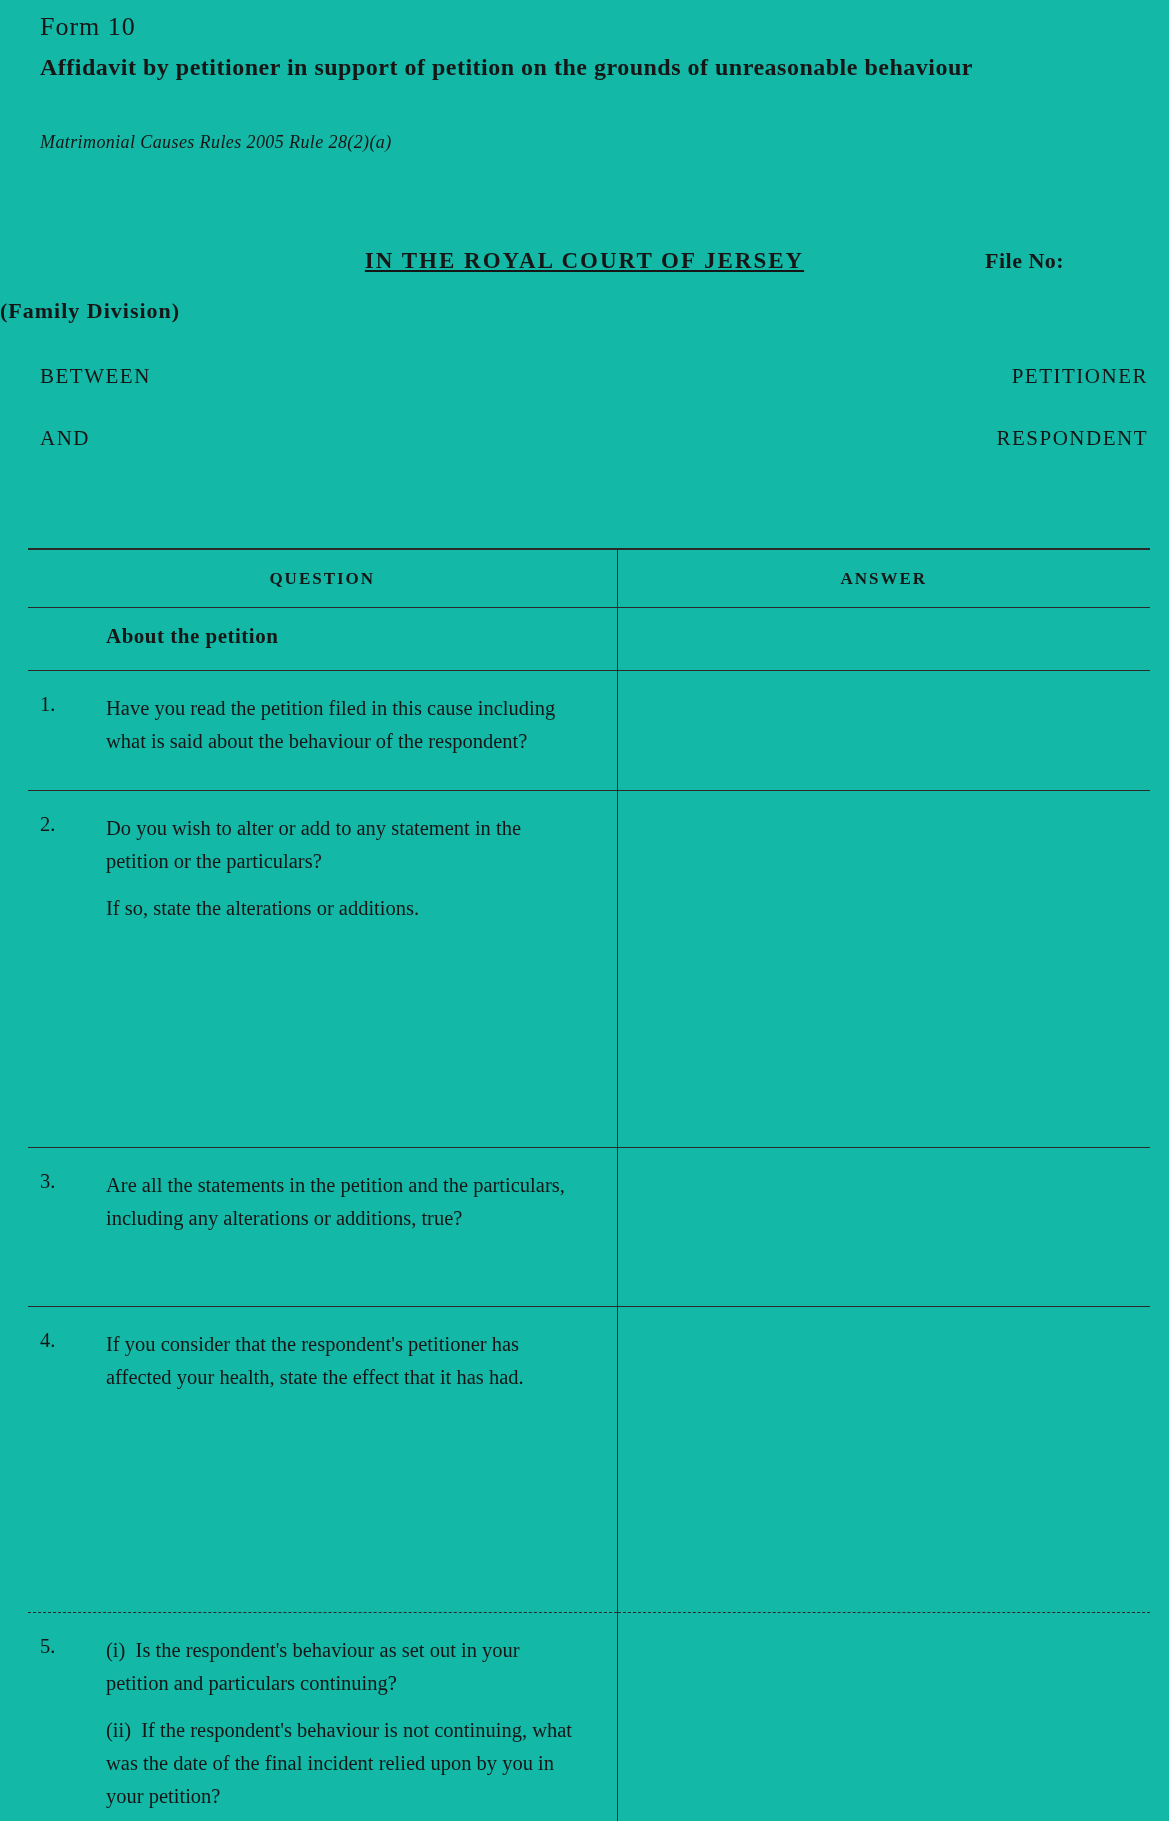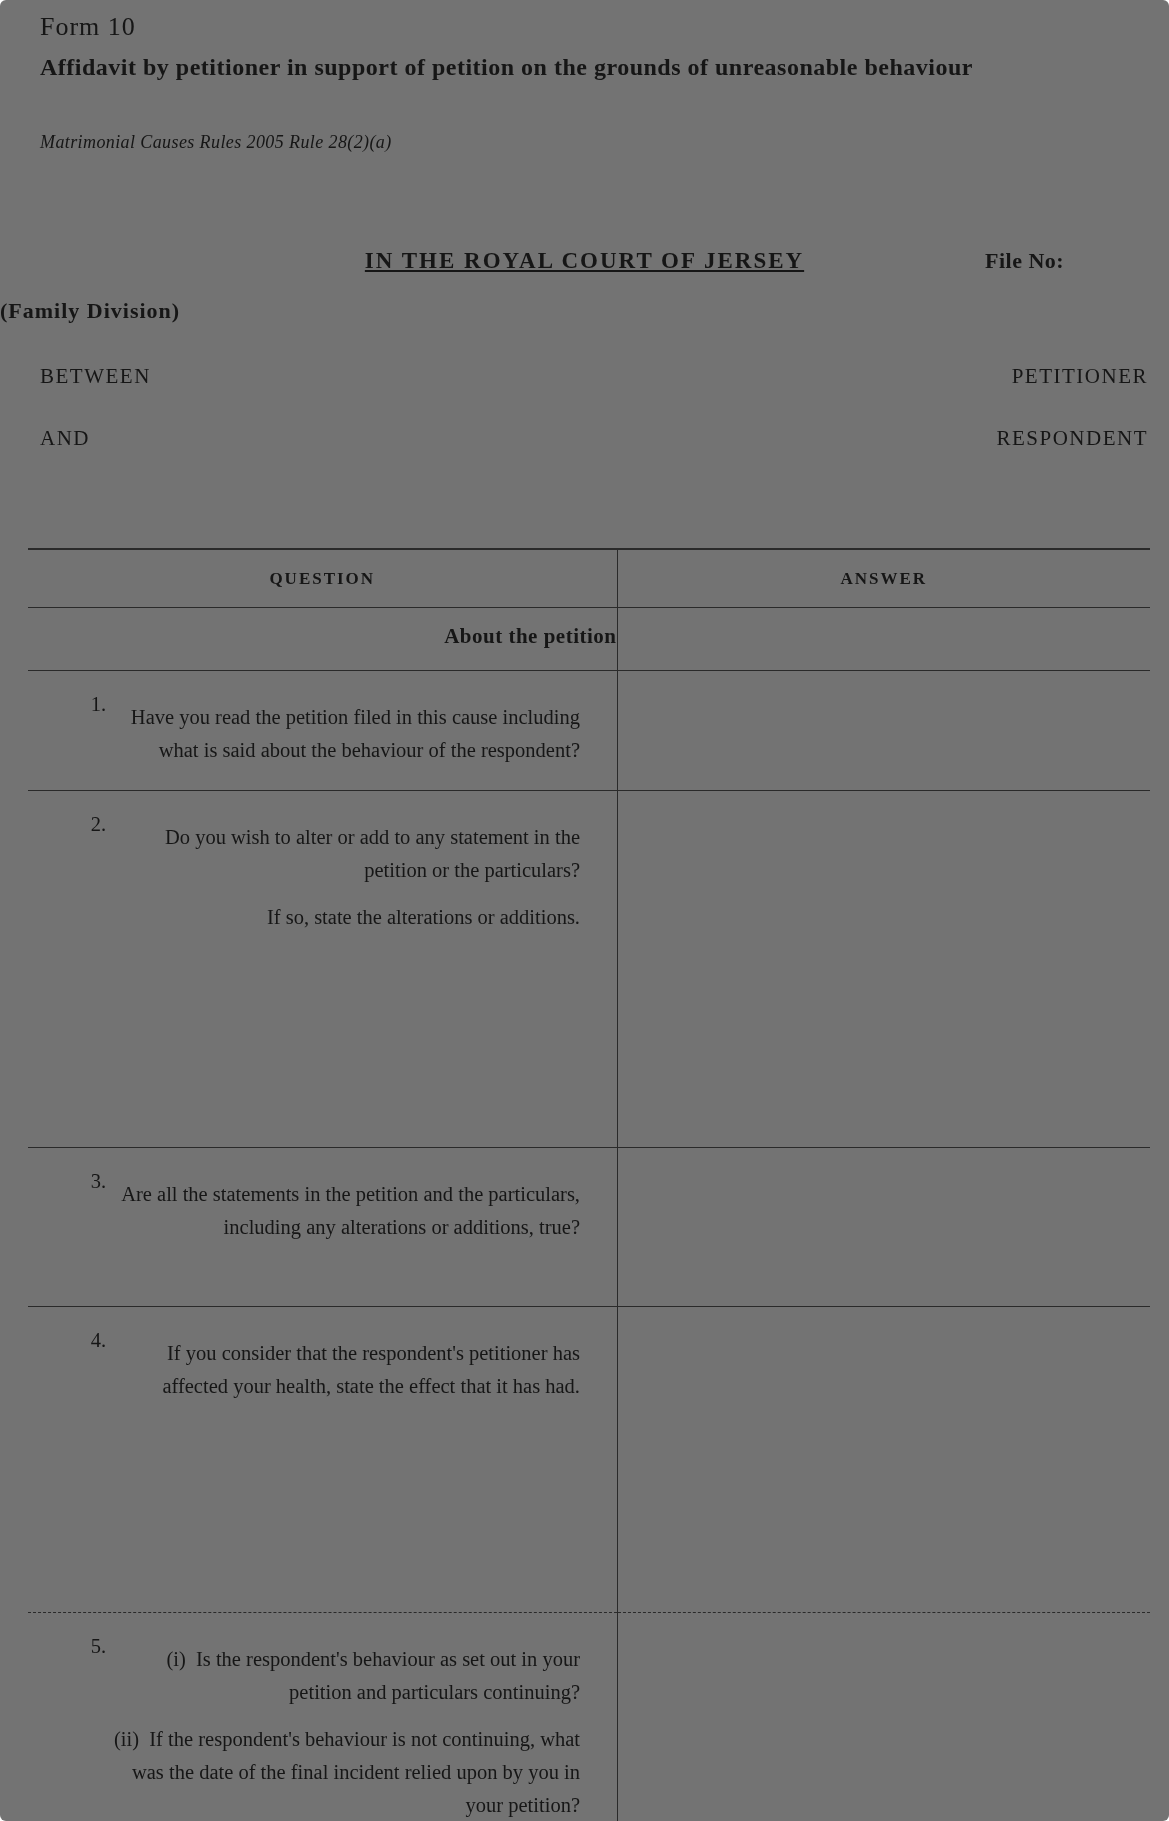--- a/index.html
+++ b/index.html
@@ -4,25 +4,24 @@
 <style>
   html, body {
     margin: 0;
     padding: 0;
     background: #ffffff;
   }
   .page {
     position: relative;
     width: 1169px;
     height: 1821px;
-    background: #737373;
+    background: #14b8a6;
     font-family: "Liberation Serif", "DejaVu Serif", serif;
     color: #161616;
     overflow: hidden;
-    border-radius: 6px;
   }
   
   .form-number {
     position: absolute;
     left: 40px;
     top: 12px;
     font-size: 26px;
     letter-spacing: 1px;
   }
   .form-title {
@@ -99,21 +98,20 @@
     border-collapse: collapse;
     table-layout: fixed;
     border-top: 2px solid #2a2a2a;
     border-bottom: 2px dashed #3a3a3a;
   }
   .qa-table col.q-col { width: 589px; }
   .qa-table col.a-col { width: 533px; }
   .qa-table th, .qa-table td {
     padding: 0;
     vertical-align: top;
-    text-align: right;
   }
   .qa-table th {
     height: 57px;
     vertical-align: middle;
     text-align: center;
     font-size: 17px;
     font-weight: bold;
     letter-spacing: 2px;
     border-bottom: 1px solid #2a2a2a;
   }
@@ -145,21 +143,21 @@
     font-size: 20.5px;
     line-height: 33px;
     flex: none;
   }
   .q-text {
     width: 474px;
     font-size: 20.5px;
     line-height: 33px;
   }
   .q-text p {
-    margin: 13px 0 14px 0;
+    margin: 4px 0 14px 0;
     white-space: pre-wrap;
   }
   .a-cell {  }
 </style>
 </head>
 <body>
 
 <div class="page">
 
   <div class="form-number">Form 10</div>

